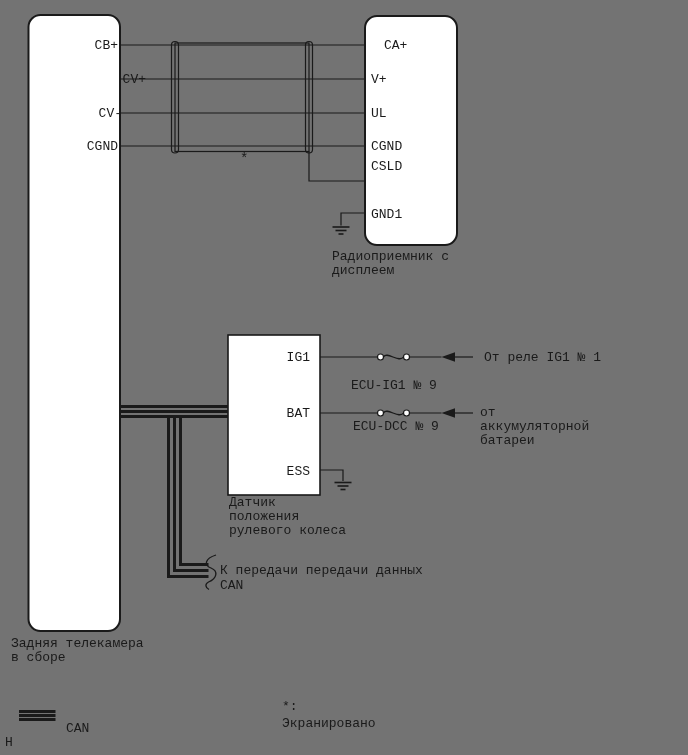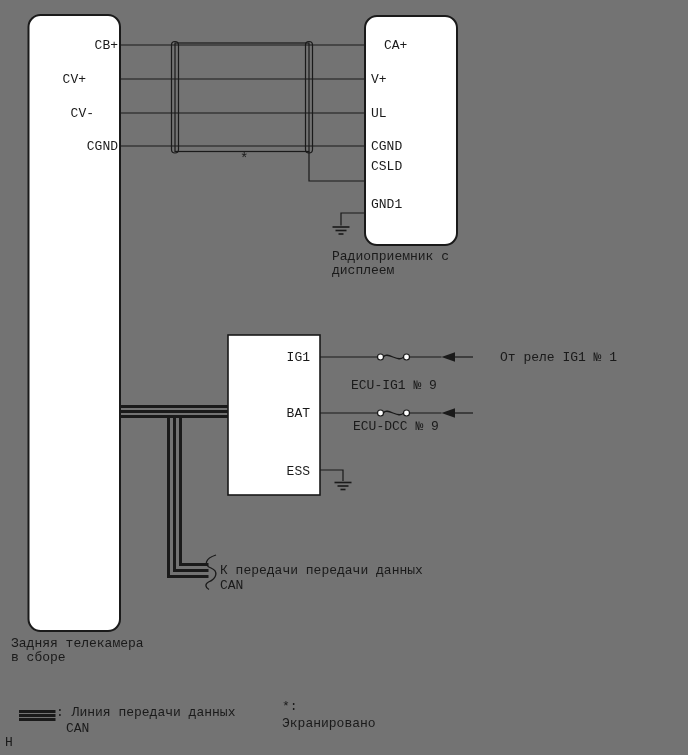--- a/index.html
+++ b/index.html
@@ -123,49 +123,54 @@
 
       <g stroke-width="2.8">
         <line x1="19" y1="711.5" x2="55.5" y2="711.5"></line>
         <line x1="19" y1="715.5" x2="55.5" y2="715.5"></line>
         <line x1="19" y1="719.5" x2="55.5" y2="719.5"></line>
       </g>
     </g>
   </svg>
 
   <span class="lbl" style="right:570px; top:37.5px">CB+</span>
-  <span class="lbl" style="right:602px; top:71.5px">CV+</span>
-  <span class="lbl" style="right:594px; top:105.5px">CV-</span>
+  <span class="lbl" style="right:542px; top:71.5px">CV+</span>
+  <span class="lbl" style="right:566px; top:105.5px">CV-</span>
   <span class="lbl" style="right:570px; top:138.5px">CGND</span>
 
   <span class="lbl" style="left:384px; top:37.5px">CA+</span>
   <span class="lbl" style="left:371px; top:71.5px">V+</span>
   <span class="lbl" style="left:371px; top:105.5px">UL</span>
   <span class="lbl" style="left:371px; top:138.5px">CGND</span>
   <span class="lbl" style="left:371px; top:159px">CSLD</span>
-  <span class="lbl" style="left:371px; top:197px">GND1</span>
+  <span class="lbl" style="left:371px; top:207px">GND1</span>
 
   <span class="lbl" style="right:378px; top:349.5px">IG1</span>
   <span class="lbl" style="right:378px; top:405.5px">BAT</span>
   <span class="lbl" style="right:378px; top:464px">ESS</span>
 
   <span class="lbl multi lh145" style="left:332px; top:249.5px">Радиоприемник с
 дисплеем</span>
   <span class="lbl multi lh145" style="left:11px; top:636.5px">Задняя телекамера
 в сборе</span>
+  <span class="lbl multi lh14" style="left:229px; top:496px">Датчик
+положения
+рулевого колеса</span>
 
   <span class="lbl" style="left:351px; top:377.5px">ECU-IG1 № 9</span>
-  <span class="lbl" style="left:500px; top:349.5px">От реле IG1 № 1</span>
+  <span class="lbl" style="left:484px; top:349.5px">От реле IG1 № 1</span>
   <span class="lbl" style="left:353px; top:418.5px">ECU-DCC № 9</span>
+  <span class="lbl multi lh14" style="left:480px; top:406px">от
+аккумуляторной
+батареи</span>
 
   <span class="lbl multi lh155" style="left:220px; top:562.5px">К передачи передачи данных
 CAN</span>
 
   <span class="lbl ast" style="left:240px; top:152px">*</span>
 
-  <span class="lbl" style="left:56px; top:704.5px">: Линия передачи данных</span>
   <span class="lbl" style="left:66px; top:720.5px">CAN</span>
   <span class="lbl" style="left:282px; top:699px">*:</span>
   <span class="lbl" style="left:282px; top:715.5px">Экранировано</span>
 
   <span class="lbl" style="left:5px; top:735px">Н</span>
 
 </div>
 
 </body></html>

